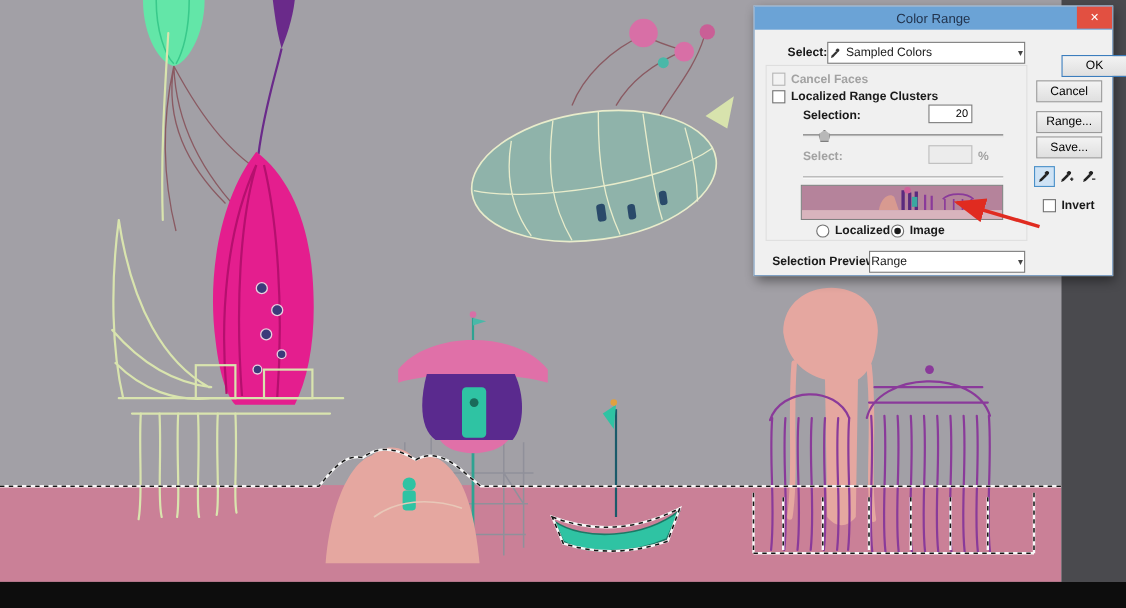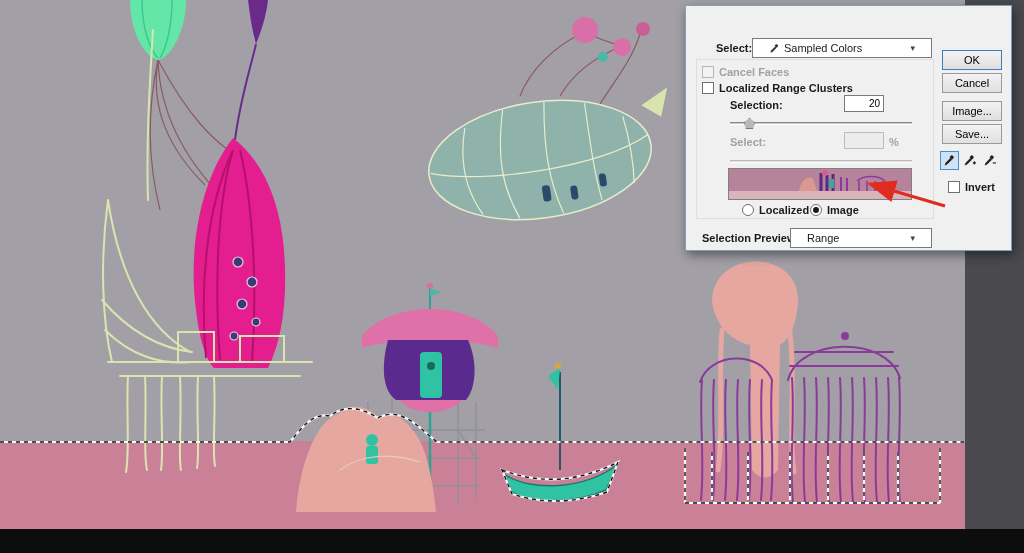--- a/index.html
+++ b/index.html
@@ -35,41 +35,41 @@
   .dialog{position:absolute;left:685px;top:5px;width:327px;height:246px;background:#f0f0f0;
           border:1px solid #7e9fc2;box-shadow:2px 4px 10px rgba(0,0,0,.45);font-size:11px;color:#1a1a1a;}
   .titlebar{position:absolute;left:0;top:0;width:100%;height:21px;background:var(--c-titlebar);
             display:flex;align-items:center;justify-content:center;color:#22344e;font-size:12px;}
   .close-btn{position:absolute;right:0;top:0;width:32px;height:20px;background:var(--c-close);
              color:#fff;display:flex;align-items:center;justify-content:center;font-size:10px;cursor:pointer;}
   .groupbox{position:absolute;left:10px;top:53px;width:238px;height:160px;border:1px solid #dedede;}
   .lbl{position:absolute;white-space:nowrap;font-weight:bold;}
   .lbl.dis{color:#a2a2a2;}
   .combo{position:absolute;height:20px;background:#fff;border:1px solid #7a7a7a;display:flex;
-         align-items:center;padding:0 16px;cursor:pointer;}
+         align-items:center;padding:0 1px;cursor:pointer;}
   .combo .txt{flex:1;overflow:hidden;white-space:nowrap;}
   .combo .arr{color:#444;font-size:9px;margin-left:4px;}
   .valbox{position:absolute;width:40px;height:17px;border:1px solid #7a7a7a;background:#fff;
           font-family:"Liberation Sans",sans-serif;font-size:10px;text-align:right;padding:0 3px;}
   .valbox:disabled{background:#ececec;border-color:#bdbdbd;}
   .slider{position:absolute;height:10px;}
   .groove{position:absolute;left:0;top:4px;width:100%;height:3px;background:#c8c8c8;
           border-top:1px solid #8a8a8a;border-bottom:1px solid #fff;}
   .groove.dis{background:#dcdcdc;border-top-color:#bcbcbc;}
   .thumb{position:absolute;top:0;width:11px;height:11px;background:#b8b8b8;border:1px solid #777;
          clip-path:polygon(50% 0,100% 38%,82% 100%,18% 100%,0 38%);cursor:pointer;}
   .preview{position:absolute;left:42px;top:162px;width:184px;height:32px;border:1px solid #808080;overflow:hidden;}
   .cb-row,.rb-row{position:absolute;display:flex;align-items:center;gap:5px;cursor:pointer;}
   .cb{width:12px;height:12px;border:1px solid #707070;background:#fff;flex:0 0 auto;}
   .cb.dis{border-color:#b5b5b5;background:#f3f3f3;}
   .rb{width:12px;height:12px;border:1px solid #707070;background:#fff;border-radius:50%;position:relative;flex:0 0 auto;}
   .rb.checked::after{content:"";position:absolute;left:2px;top:2px;width:6px;height:6px;border-radius:50%;background:#1a1a1a;}
   .btn{position:absolute;left:256px;width:60px;height:20px;background:linear-gradient(#f3f3f3,#dfdfdf);
        border:1px solid #9a9a9a;font-family:"Liberation Sans",sans-serif;font-size:11px;cursor:pointer;}
-  .btn.default{border-color:#3b7dbd;}
+  .btn.default{border-color:#3b7dbd;margin-left:23px;}
   .dropper{position:absolute;top:145px;width:19px;height:19px;display:flex;align-items:center;
            justify-content:center;border:1px solid transparent;cursor:pointer;}
   .dropper.selected{background:#cfe3f5;border-color:#4a90c8;}
   .annotation{position:absolute;left:840px;top:170px;width:115px;height:45px;pointer-events:none;}
 </style>
 </head>
 <body>
 
 <div id="stage">
 
@@ -174,20 +174,26 @@
         <path d="M685,503 H940 M685,448 V503 M940,448 V503 M712,452 V500 M748,452 V500 M790,452 V500 M828,452 V500 M864,452 V500 M898,452 V500" class="ants-b"></path>
       </g>
     </svg>
   </div>
 
   <div id="right-panel"></div>
 
   <div id="bottom-bar"></div>
 
   <div class="dialog">
+    <div class="titlebar">
+      <span>Color Range</span>
+      <div class="close-btn">
+        <span>✕</span>
+      </div>
+    </div>
 
     <div class="groupbox"></div>
 
     <span class="lbl" style="left:30px;top:36px">Select:</span>
     <div class="combo" style="left:66px;top:32px;width:180px">
       <svg width="11" height="11" viewBox="0 0 16 16" style="margin-right:4px">
         <path d="M2 14 L3 11 L9 5 L11 7 L5 13 Z" fill="#333"></path>
           <path d="M9 3 a2.2 2.2 0 0 1 4 2 l-2 2 -3 -3 Z" fill="#333"></path>
       </svg>
       <span class="txt">Sampled Colors</span>
@@ -241,21 +247,21 @@
     </div>
 
     <span class="lbl" style="left:16px;top:226px">Selection Preview:</span>
     <div class="combo" style="left:104px;top:222px;width:142px">
       <span class="txt">Range</span>
       <span class="arr">▾</span>
     </div>
 
     <button class="btn default" style="top:44px">OK</button>
     <button class="btn" style="top:67px">Cancel</button>
-    <button class="btn" style="top:95px">Image...</button>
+    <button class="btn" style="top:95px">Range...</button>
     <button class="btn" style="top:118px">Save...</button>
 
     <div class="dropper selected" style="left:254px">
       <svg width="13" height="13" viewBox="0 0 16 16">
         <path d="M2 14 L3 11 L9 5 L11 7 L5 13 Z" fill="#222"></path>
           <path d="M9 3 a2.2 2.2 0 0 1 4 2 l-2 2 -3 -3 Z" fill="#222"></path>
       </svg>
     </div>
     <div class="dropper" style="left:274px">
       <svg width="13" height="13" viewBox="0 0 16 16">

